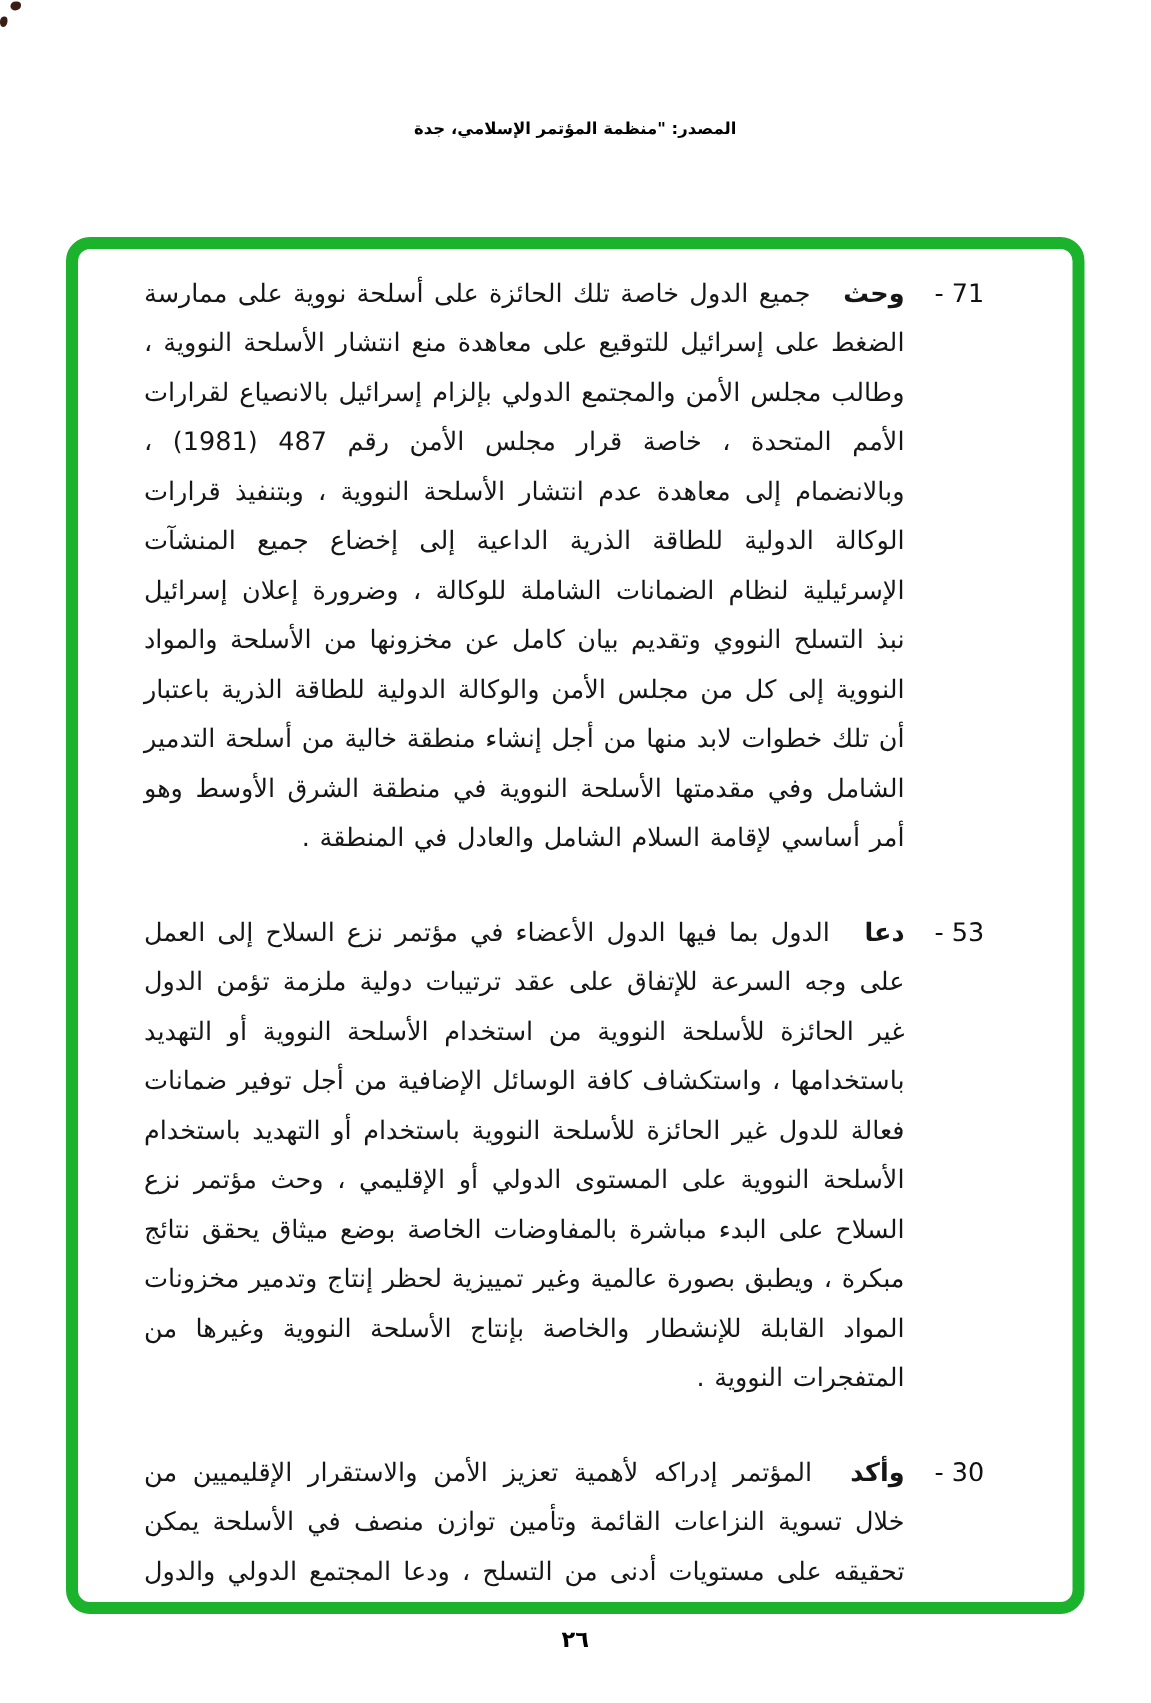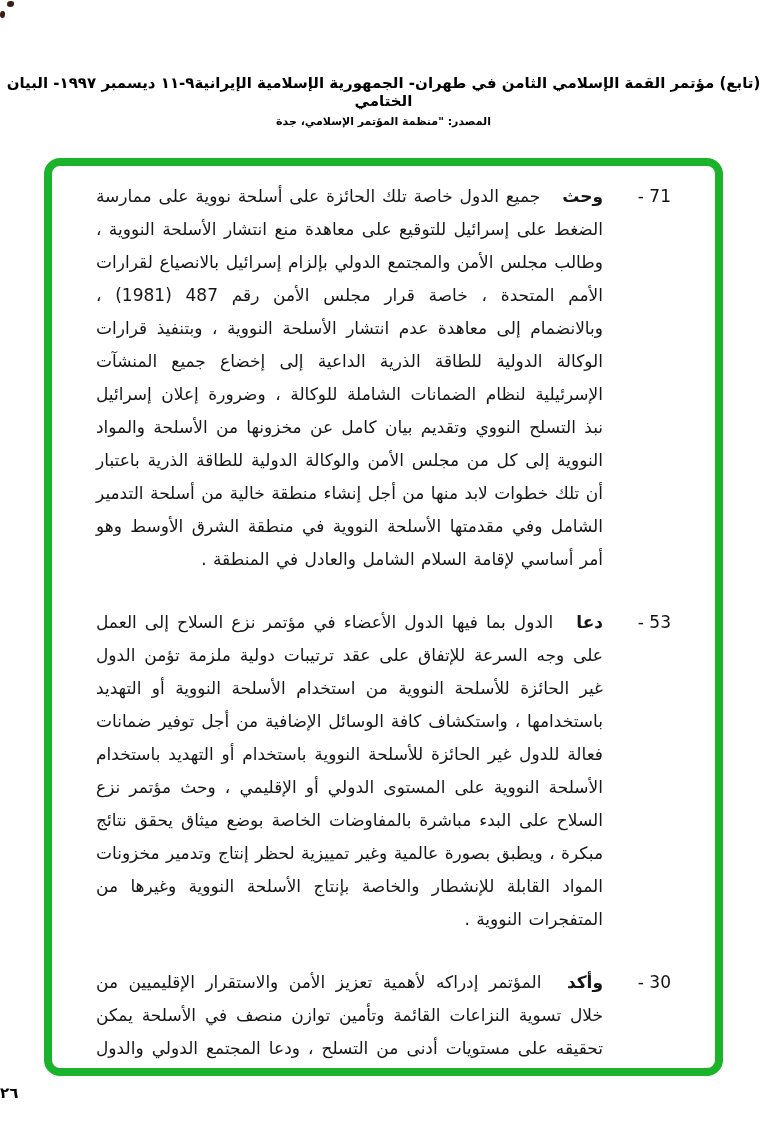--- a/index.html
+++ b/index.html
@@ -62,21 +62,21 @@
   .list-item {
     display: flex;
     gap: 20px;
     align-items: flex-start;
   }
   .list-item + .list-item { margin-top: 30px; }
 
   .item-marker {
     flex: 0 0 48px;
     direction: ltr;
-    text-align: right;
+    text-align: left;
     font-size: 17px;
     line-height: 33px;
     white-space: nowrap;
     color: #111;
   }
 
   .item-paragraph {
     flex: 1 1 auto;
     font-size: 17px;
     line-height: 33px;
@@ -85,35 +85,34 @@
     word-spacing: 1px;
   }
   .item-lead { font-weight: bold; margin-left: 15px; }
 
   
   .page-number {
     position: absolute;
     top: 1084px;
     left: 0;
     right: 0;
-    text-align: left;
+    text-align: center;
     font-size: 15px;
     font-weight: bold;
     color: #000;
     direction: rtl;
   }
 </style>
 </head>
 <body>
 
 <div class="speck speck-1" style="background: rgb(58, 29, 21);"></div>
 <div class="speck speck-2" style="background: rgb(58, 29, 21);"></div>
 
 <div class="doc-header">
-  <div class="line1">(تابع) مؤتمر القمة الإسلامي الثامن في طهران- الجمهورية الإسلامية الإيرانية٩-١١ ديسمبر ١٩٩٧- البيان الختامي</div>
   <div class="line2">المصدر: "منظمة المؤتمر الإسلامي، جدة</div>
 </div>
 
 <div class="content-frame" style="border-color: rgb(27, 179, 44);">
 
   <div class="list-item">
     <div class="item-marker">- 71</div>
     <div class="item-paragraph">
       <span class="item-lead">وحث</span>
       <span>جميع الدول خاصة تلك الحائزة على أسلحة نووية على ممارسة الضغط على إسرائيل للتوقيع على معاهدة منع انتشار الأسلحة النووية ، وطالب مجلس الأمن والمجتمع الدولي بإلزام إسرائيل بالانصياع لقرارات الأمم المتحدة ، خاصة قرار مجلس الأمن رقم 487 (1981) ، وبالانضمام إلى معاهدة عدم انتشار الأسلحة النووية ، وبتنفيذ قرارات الوكالة الدولية للطاقة الذرية الداعية إلى إخضاع جميع المنشآت الإسرئيلية لنظام الضمانات الشاملة للوكالة ، وضرورة إعلان إسرائيل نبذ التسلح النووي وتقديم بيان كامل عن مخزونها من الأسلحة والمواد النووية إلى كل من مجلس الأمن والوكالة الدولية للطاقة الذرية باعتبار أن تلك خطوات لابد منها من أجل إنشاء منطقة خالية من أسلحة التدمير الشامل وفي مقدمتها الأسلحة النووية في منطقة الشرق الأوسط وهو أمر أساسي لإقامة السلام الشامل والعادل في المنطقة .</span>

